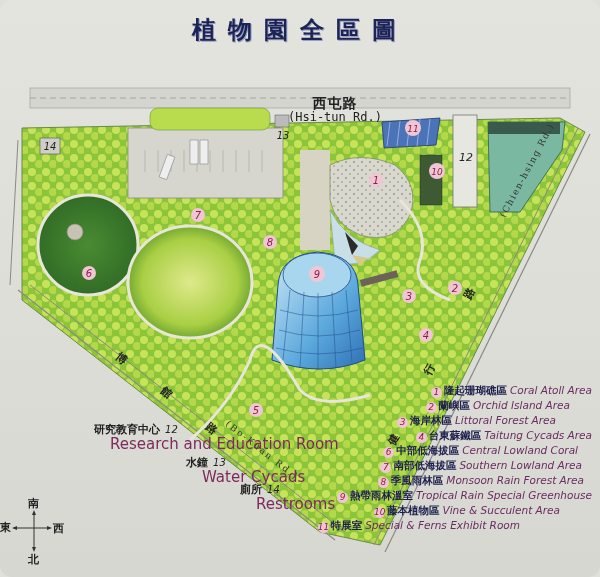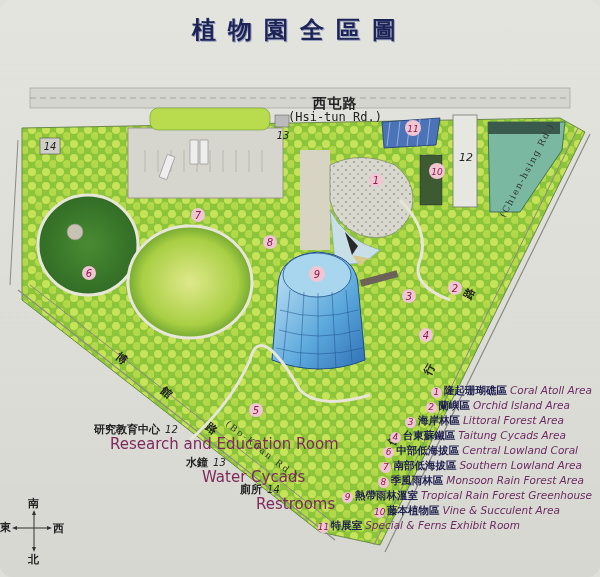--- a/index.html
+++ b/index.html
@@ -234,26 +234,26 @@
   </svg>
 
   <div class="road-label-top">
     <div class="zh">西屯路</div>
     <div class="en">(Hsi-tun Rd.)</div>
   </div>
 
   <div class="legend">
     <div class="legend-item"><span class="num">1</span><span class="zh">隆起珊瑚礁區</span><span class="en">Coral Atoll Area</span></div>
     <div class="legend-item" style="margin-right:22px"><span class="num">2</span><span class="zh">蘭嶼區</span><span class="en">Orchid Island Area</span></div>
-    <div class="legend-item" style="margin-right:28px"><span class="num">3</span><span class="zh">海岸林區</span><span class="en">Littoral Forest Area</span></div>
-    <div class="legend-item" style="margin-right:26px"><span class="num">4</span><span class="zh">台東蘇鐵區</span><span class="en">Taitung Cycads Area</span></div>
+    <div class="legend-item" style="margin-right:36px"><span class="num">3</span><span class="zh">海岸林區</span><span class="en">Littoral Forest Area</span></div>
+    <div class="legend-item" style=""><span class="num">4</span><span class="zh">台東蘇鐵區</span><span class="en">Taitung Cycads Area</span></div>
     <div class="legend-item" style="margin-right:14px"><span class="num">6</span><span class="zh">中部低海拔區</span><span class="en">Central Lowland Coral</span></div>
     <div class="legend-item" style="margin-right:10px"><span class="num">7</span><span class="zh">南部低海拔區</span><span class="en">Southern Lowland Area</span></div>
     <div class="legend-item" style="margin-right:8px"><span class="num">8</span><span class="zh">季風雨林區</span><span class="en">Monsoon Rain Forest Area</span></div>
-    <div class="legend-item"><span class="num">9</span><span class="zh">熱帶雨林溫室</span><span class="en">Tropical Rain Forest Greenhouse</span></div>
+    <div class="legend-item"><span class="num">9</span><span class="zh">熱帶雨林溫室</span><span class="en">Tropical Rain Special Greenhouse</span></div>
     <div class="legend-item" style="margin-right:32px"><span class="num">10</span><span class="zh">藤本植物區</span><span class="en">Vine &amp; Succulent Area</span></div>
     <div class="legend-item" style="margin-right:72px"><span class="num">11</span><span class="zh">特展室</span><span class="en">Special &amp; Ferns Exhibit Room</span></div>
   </div>
 
   <div class="facility" style="left:94px; top:420px;">
     <div><span class="zh">研究教育中心</span> <span class="code">12</span></div>
     <div class="en">Research and Education Room</div>
   </div>
   <div class="facility" style="left:186px; top:453px;">
     <div><span class="zh">水鐘</span> <span class="code">13</span></div>

